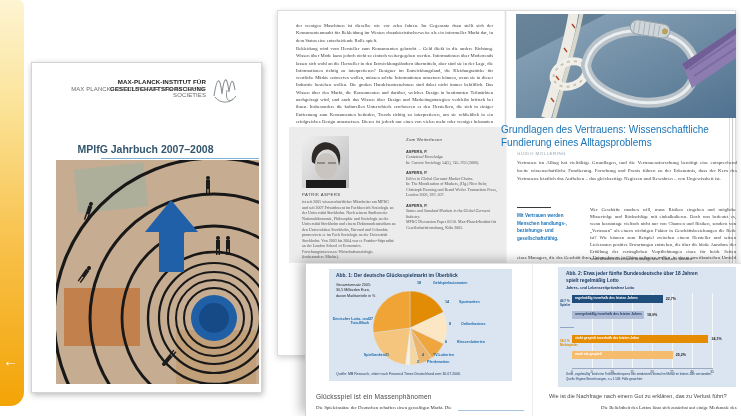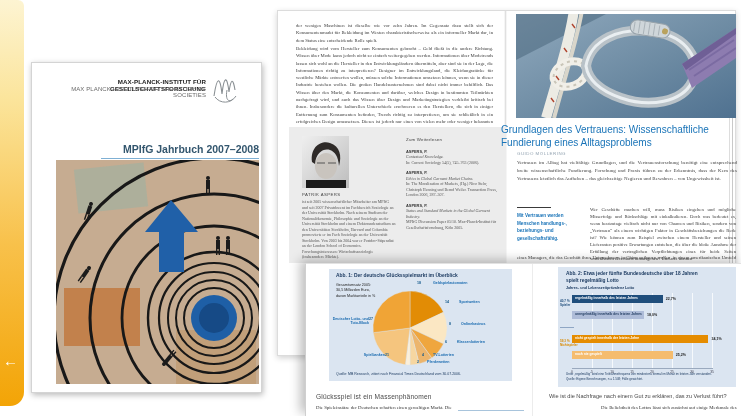--- a/index.html
+++ b/index.html
@@ -14,21 +14,21 @@
            background:linear-gradient(180deg,#fdf4d2 0%,#fbe49a 25%,#f8c14b 60%,#f3a406 100%);
            border-radius:0 6px 14px 0; }
   .back-arrow { left:3px; top:352px; width:20px; color:#fff; font-size:15px; font-weight:bold; cursor:pointer; }
 
   
   .cover { left:31px; top:62px; width:231px; height:331px; background:#fff;
            border:1px solid #d4d4d4; box-shadow:1px 2px 6px rgba(0,0,0,.28); }
   .inst1 { left:8px; top:15px; width:166px; text-align:right; font-size:6.2px; font-weight:bold; color:#1c1c1c; letter-spacing:.1px; }
   .inst2 { left:8px; top:23px; width:166px; text-align:right; font-size:6px; color:#6a6a6a; letter-spacing:.1px; }
   .mpifg-logo { left:178px; top:7px; width:28px; height:36px; }
-  .cover-title { left:0; top:80px; width:227px; text-align:right; font-size:10.5px; font-weight:bold; color:#33566e; }
+  .cover-title { left:0; top:80px; width:227px; text-align:center; font-size:10.5px; font-weight:bold; color:#33566e; }
   .cover-rule { left:69px; top:95px; width:158px; height:1px; background:#7fb0d4; }
   .cover-art { left:24px; top:97px; width:203px; height:224px; }
 
   
   .spread { left:277px; top:10px; width:459px; height:346px; background:#fff;
             border:1px solid #dcdcdc; box-shadow:0 2px 6px rgba(0,0,0,.18); }
   .pgedge1 { right:2px; top:6px; bottom:6px; width:1px; background:#c9c9c9; }
   .pgedge2 { right:5px; top:10px; bottom:10px; width:1px; background:#ddd; }
   .gutter { left:226px; top:0; width:3px; height:100%;
             background:linear-gradient(90deg,rgba(0,0,0,0),rgba(0,0,0,.12),rgba(0,0,0,0)); }

